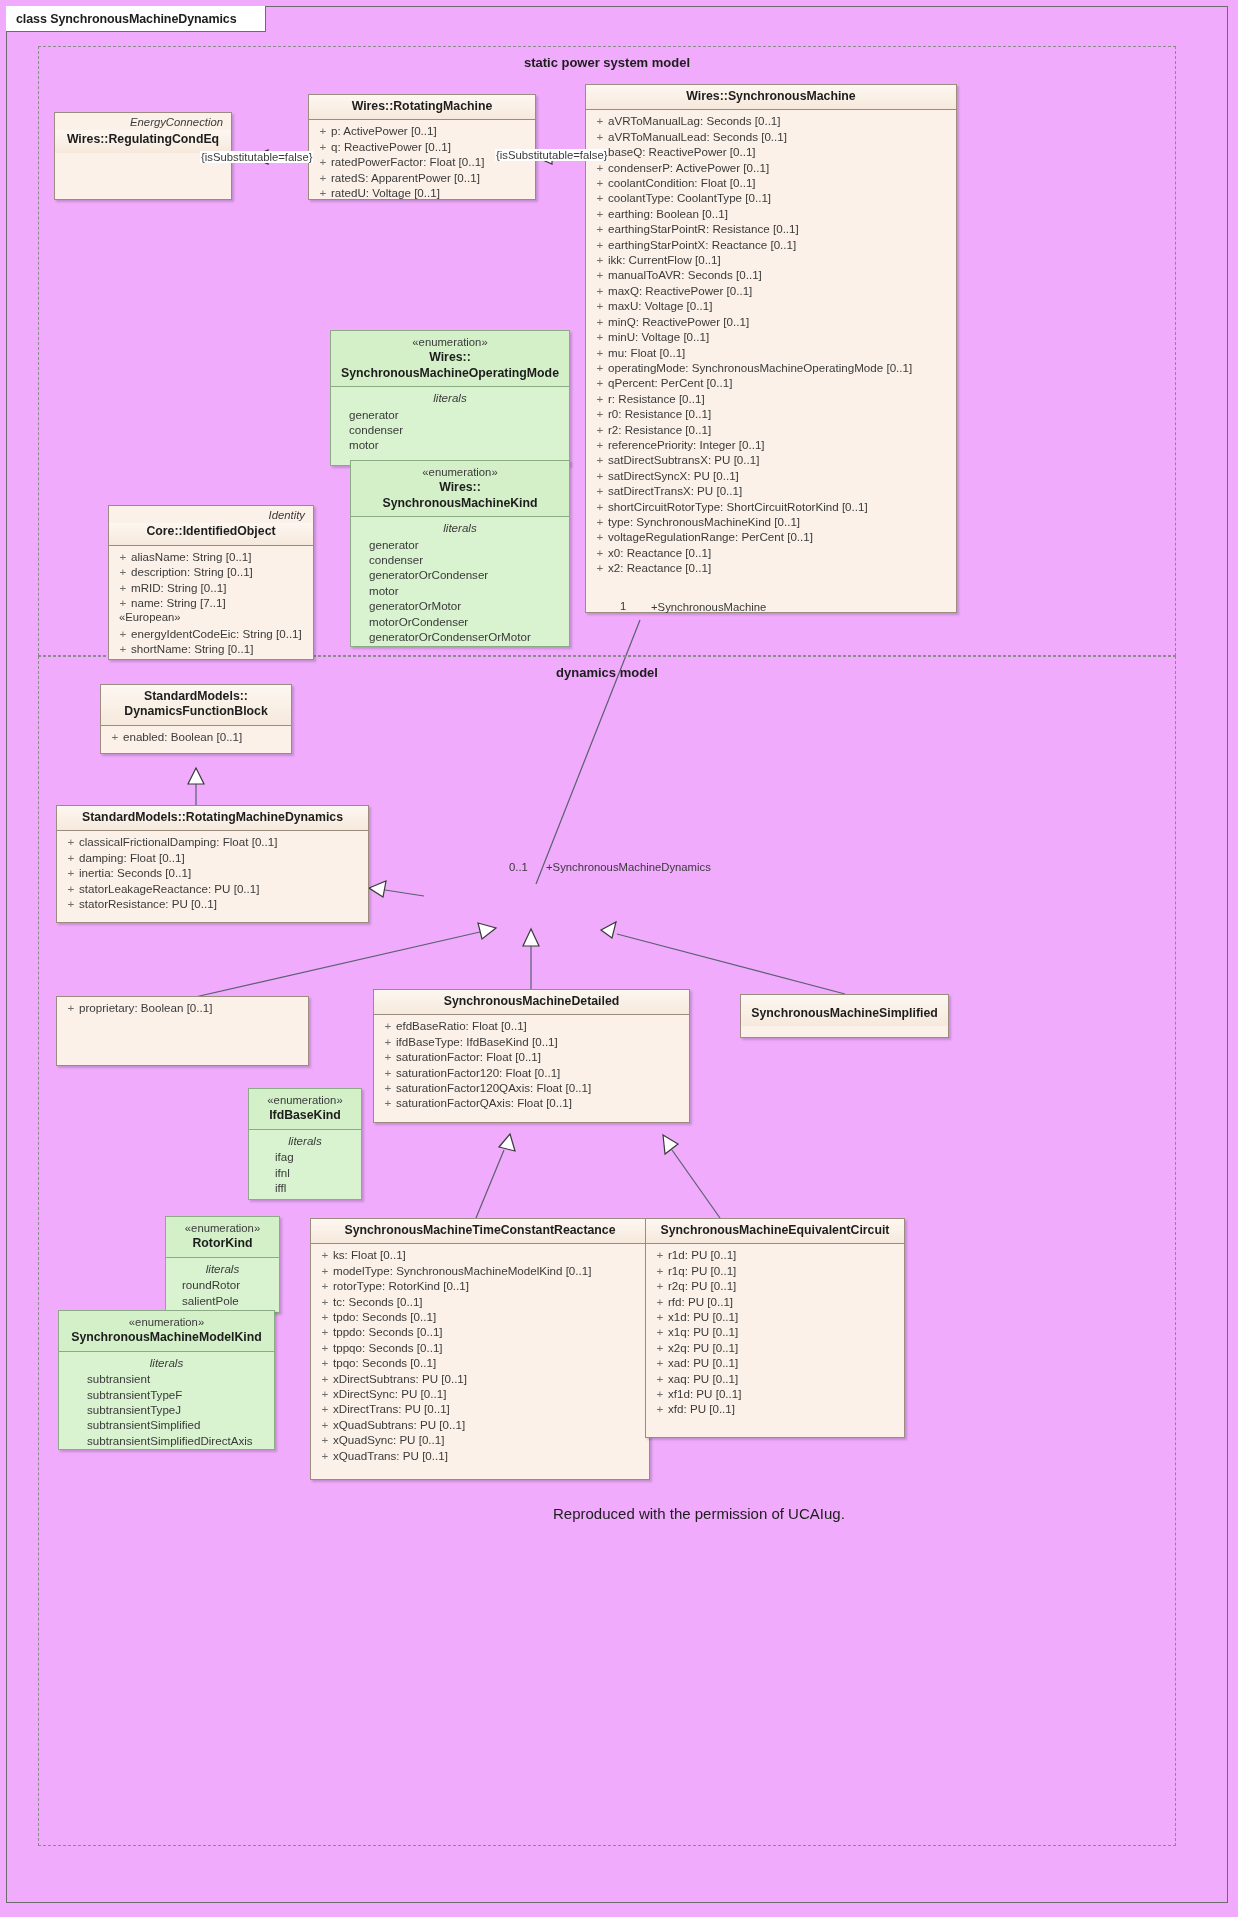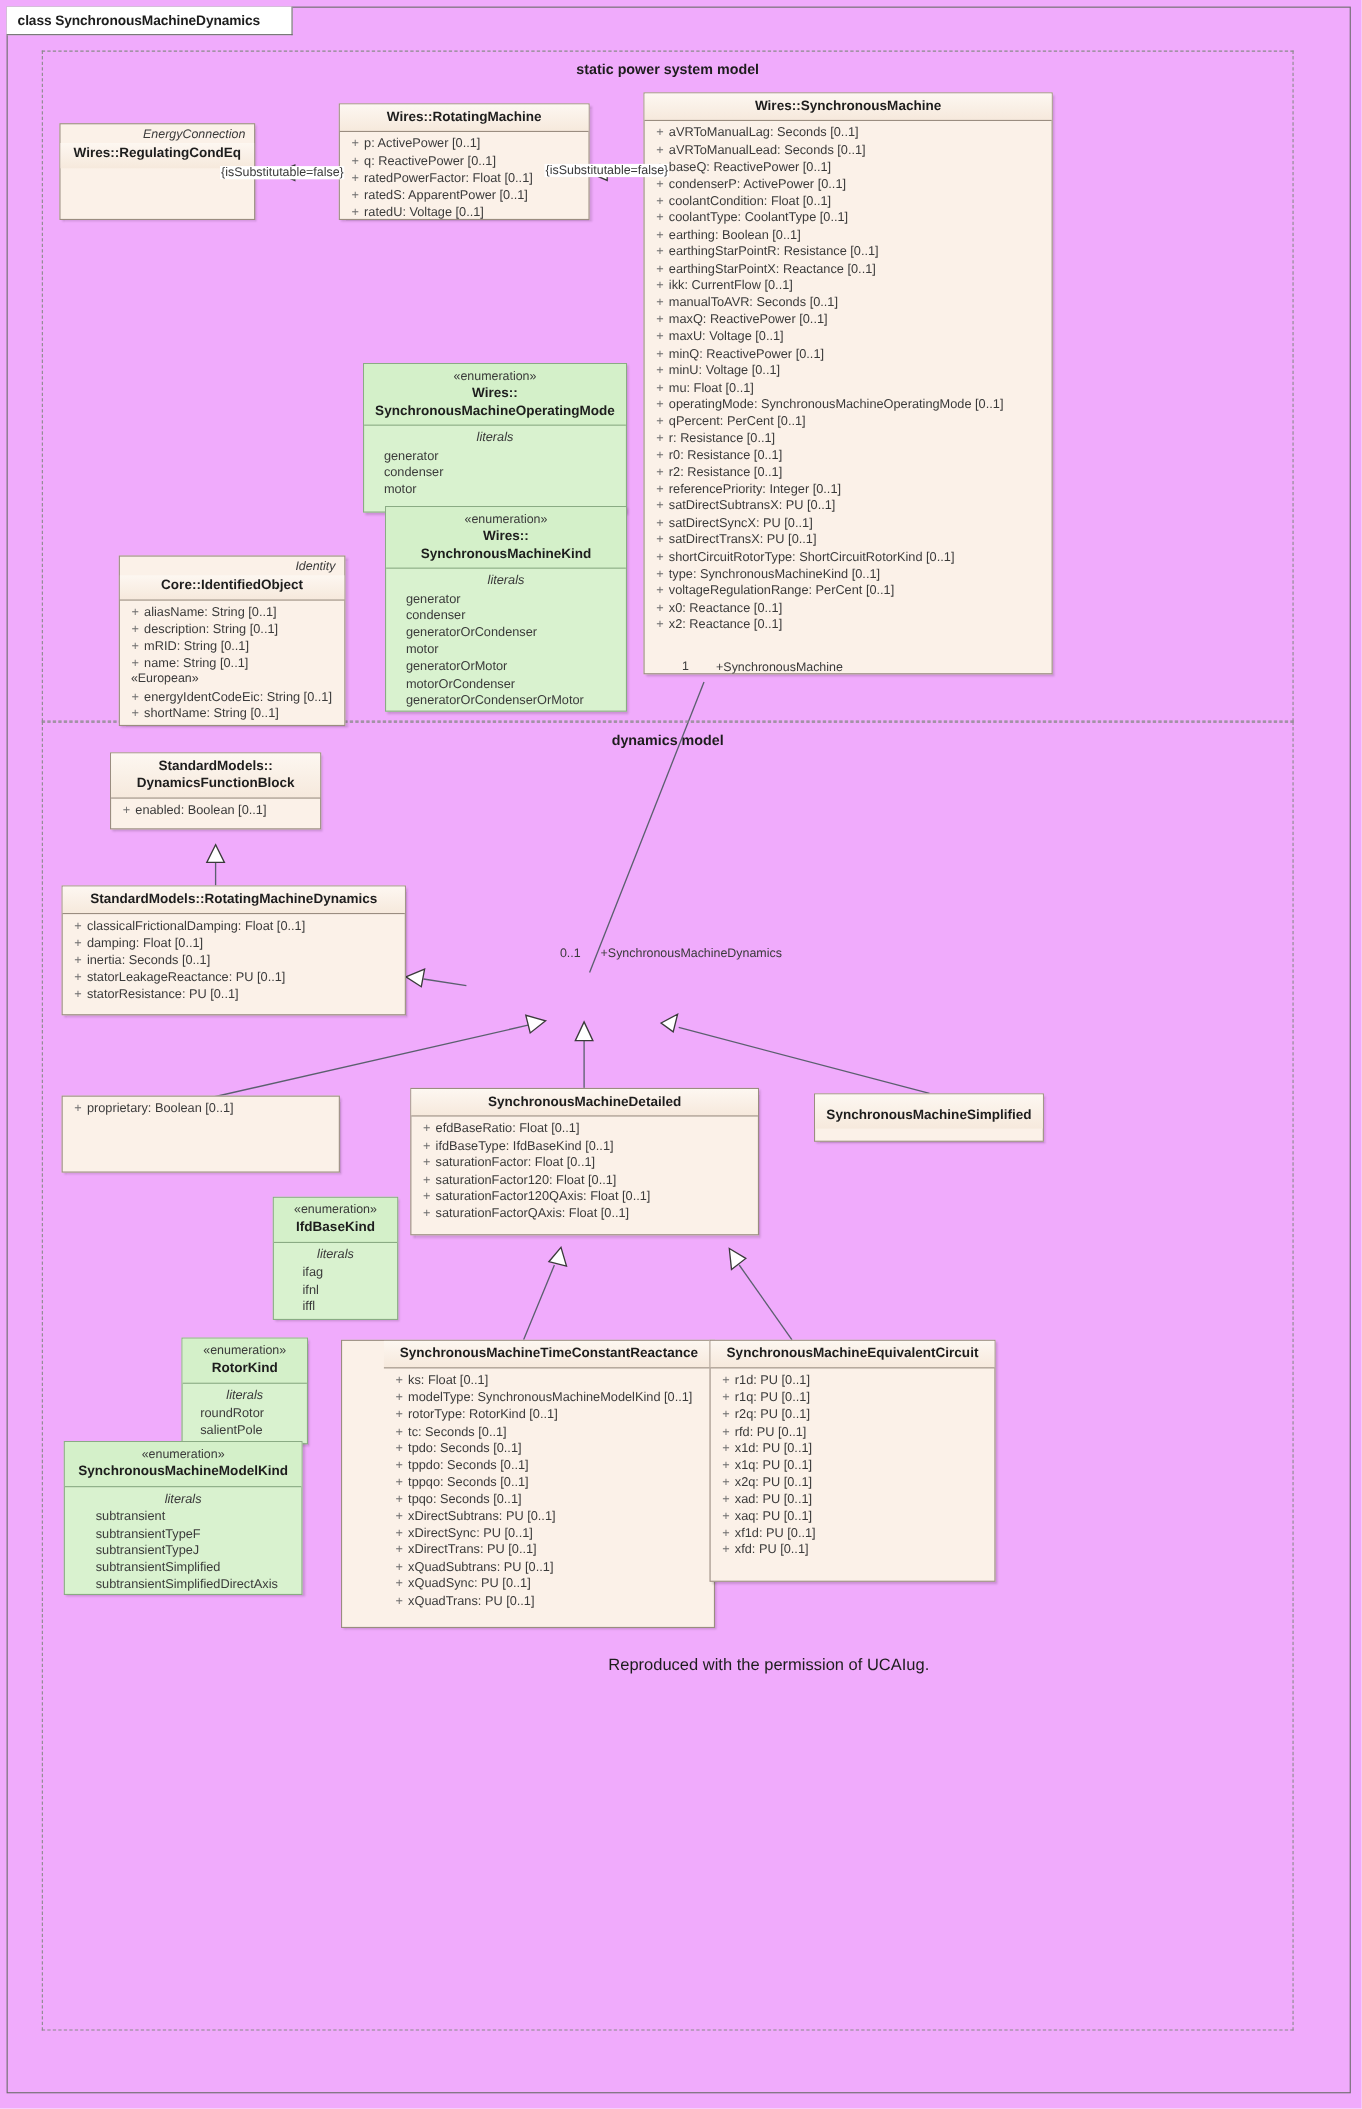--- a/index.html
+++ b/index.html
@@ -440,21 +440,21 @@
       <div class="attr">
         <span class="vis">+</span>
         <span class="atext">description: String [0..1]</span>
       </div>
       <div class="attr">
         <span class="vis">+</span>
         <span class="atext">mRID: String [0..1]</span>
       </div>
       <div class="attr">
         <span class="vis">+</span>
-        <span class="atext">name: String [0..1]</span>
+        <span class="atext">name: String [7..1]</span>
       </div>
       <div class="euro">«European»</div>
       <div class="attr">
         <span class="vis">+</span>
         <span class="atext">energyIdentCodeEic: String [0..1]</span>
       </div>
       <div class="attr">
         <span class="vis">+</span>
         <span class="atext">shortName: String [0..1]</span>
       </div>
@@ -583,21 +583,21 @@
     <div class="compartment">
       <div class="literals-label">literals</div>
       <div class="lit" style="padding-left:22px;">subtransient</div>
       <div class="lit" style="padding-left:22px;">subtransientTypeF</div>
       <div class="lit" style="padding-left:22px;">subtransientTypeJ</div>
       <div class="lit" style="padding-left:22px;">subtransientSimplified</div>
       <div class="lit" style="padding-left:22px;">subtransientSimplifiedDirectAxis</div>
     </div>
   </div>
 
-  <div class="uml" style="left:310px; top:1218px; width:340px; height:262px;padding-left:38px;">
+  <div class="uml" style="left:310px; top:1218px; width:340px; height:262px;">
     <div class="head">
       <div class="cname">SynchronousMachineTimeConstantReactance</div>
     </div>
     <div class="compartment" id="tcr-attrs">
         <div class="attr">
           <span class="vis">+</span>
           <span class="atext">ks: Float [0..1]</span>
         </div>
         <div class="attr">
           <span class="vis">+</span>

